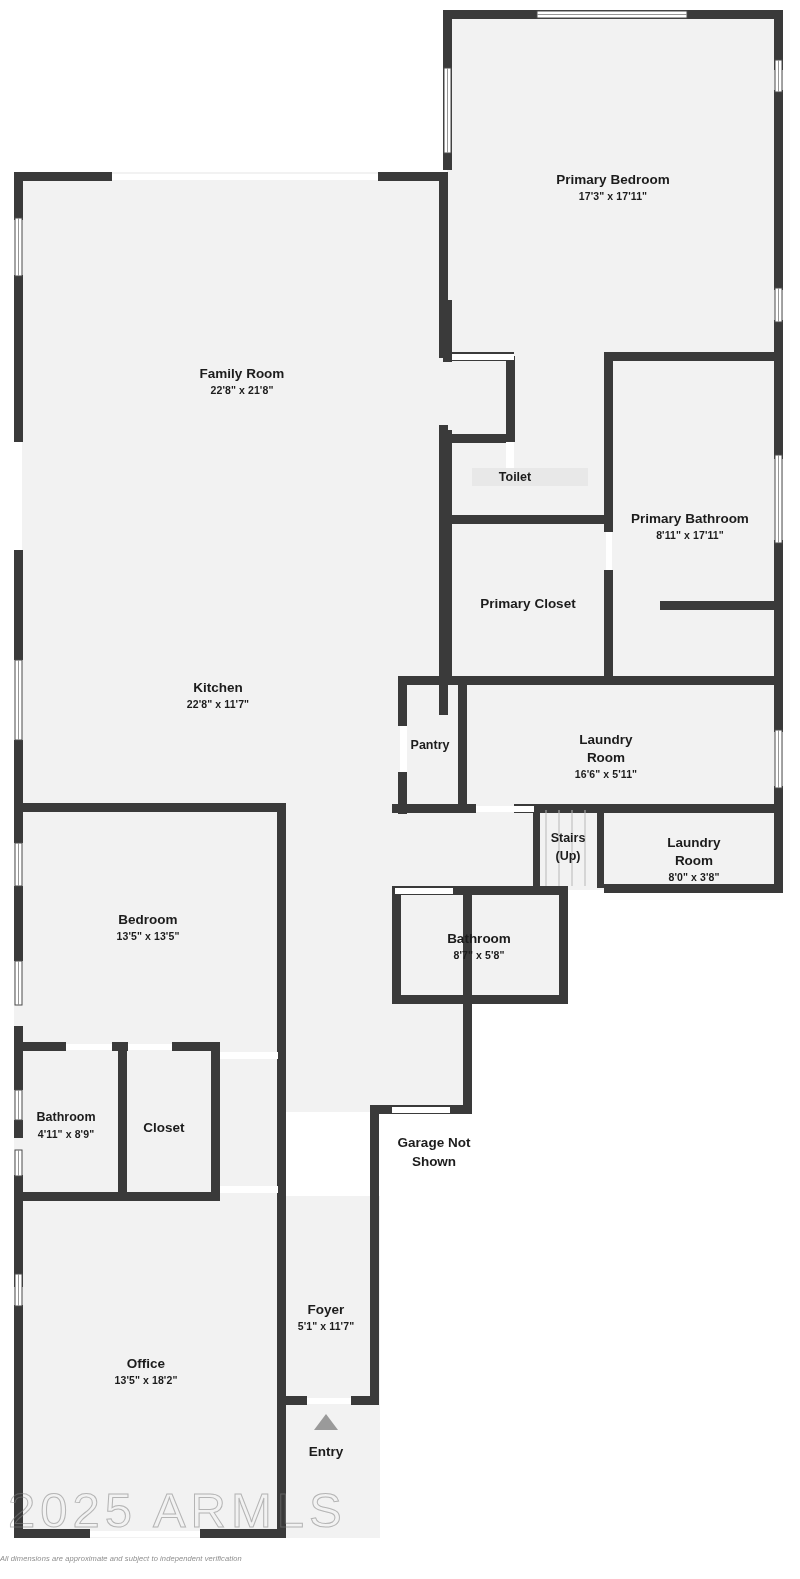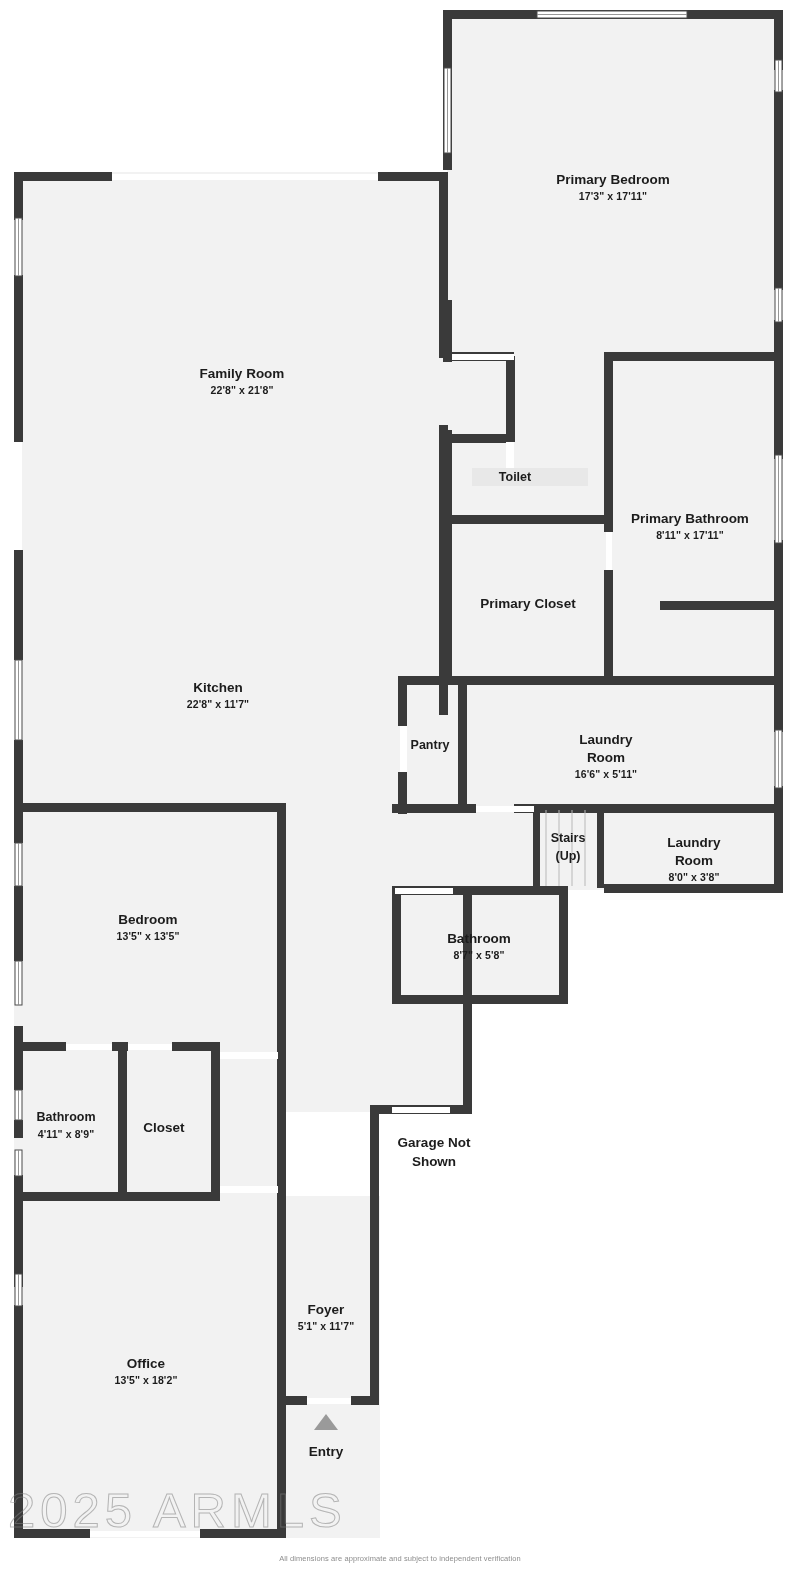--- a/index.html
+++ b/index.html
@@ -58,25 +58,25 @@
     font-weight: 400;
     white-space: nowrap;
     pointer-events: none;
     margin-top: 9px;
   }
   .disclaimer {
     position: absolute;
     left: 0;
     top: 1554px;
     width: 800px;
-    text-align: center;
     font-family: "Liberation Sans", sans-serif;
     font-size: 7.5px;
     color: #8d8d8d;
     letter-spacing: 0.1px;
+    font-style: italic;
   }
 </style>
 </head>
 <body>
 
 <div id="floorplan-root">
 <svg id="plan" viewBox="0 0 800 1579" xmlns="http://www.w3.org/2000/svg">
 
   <g>
 

